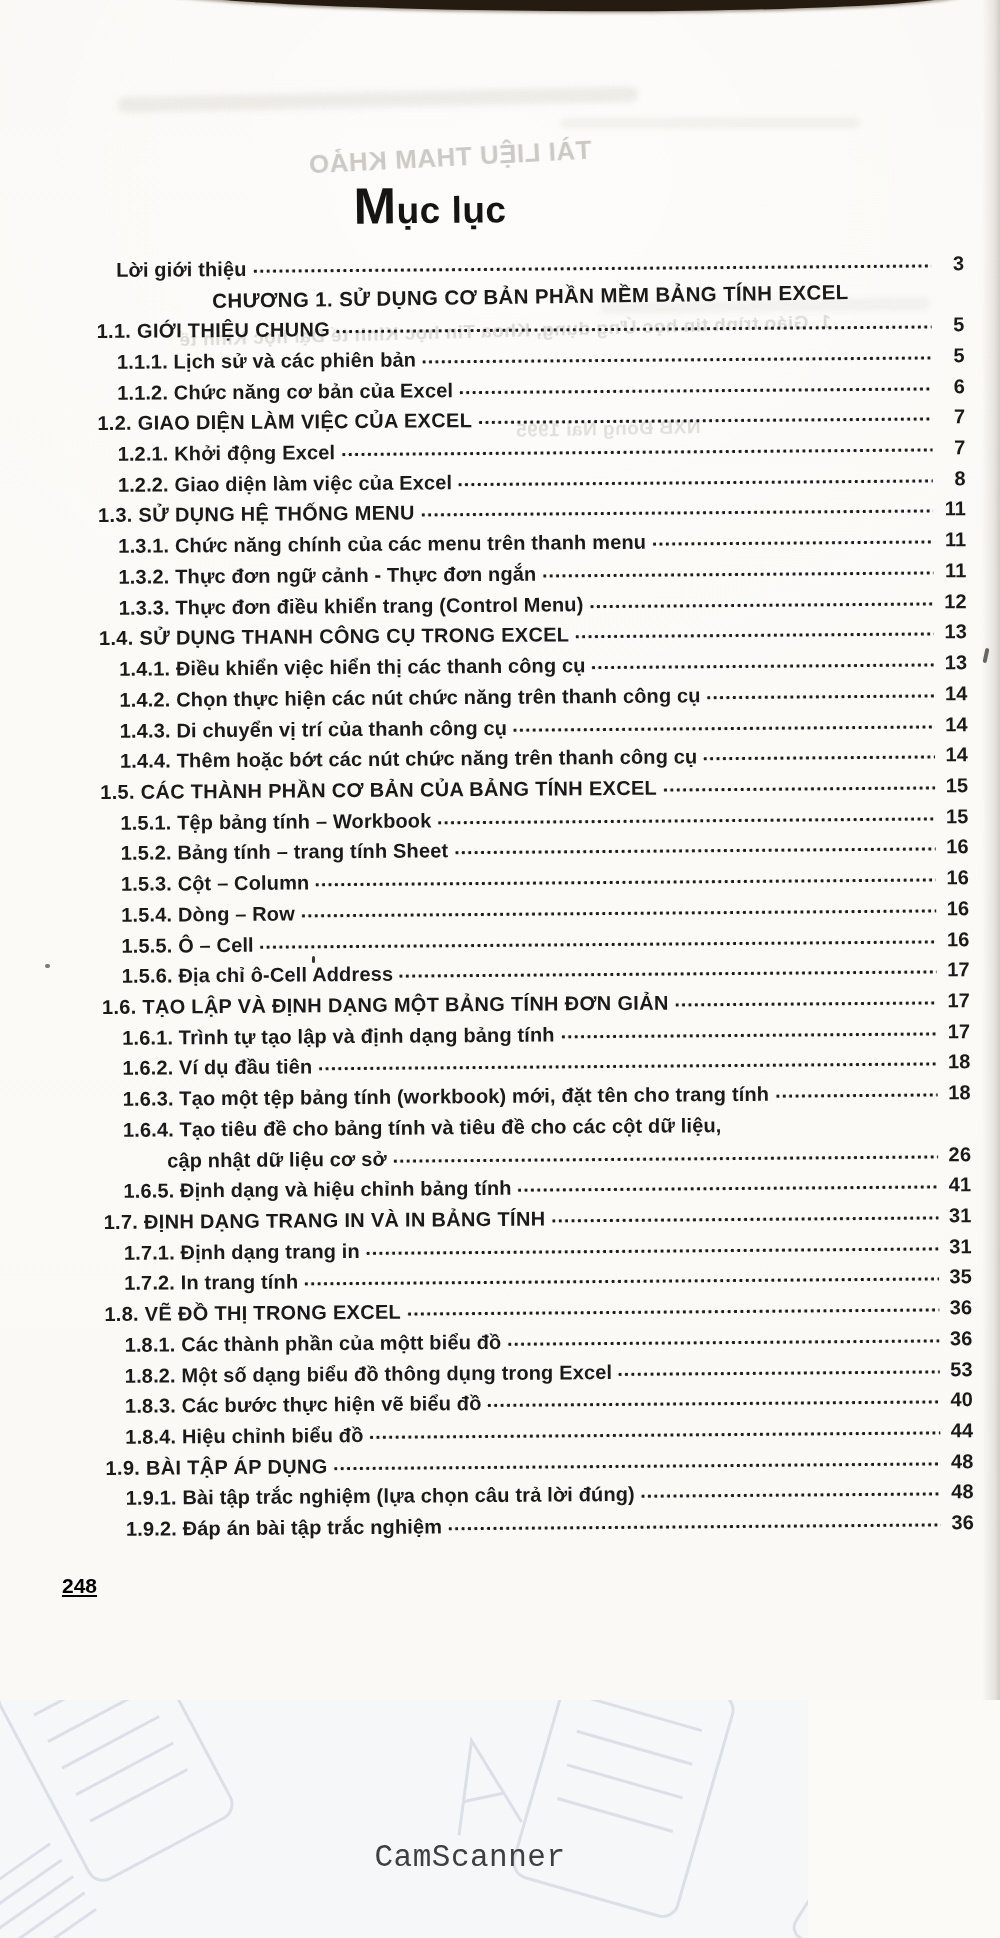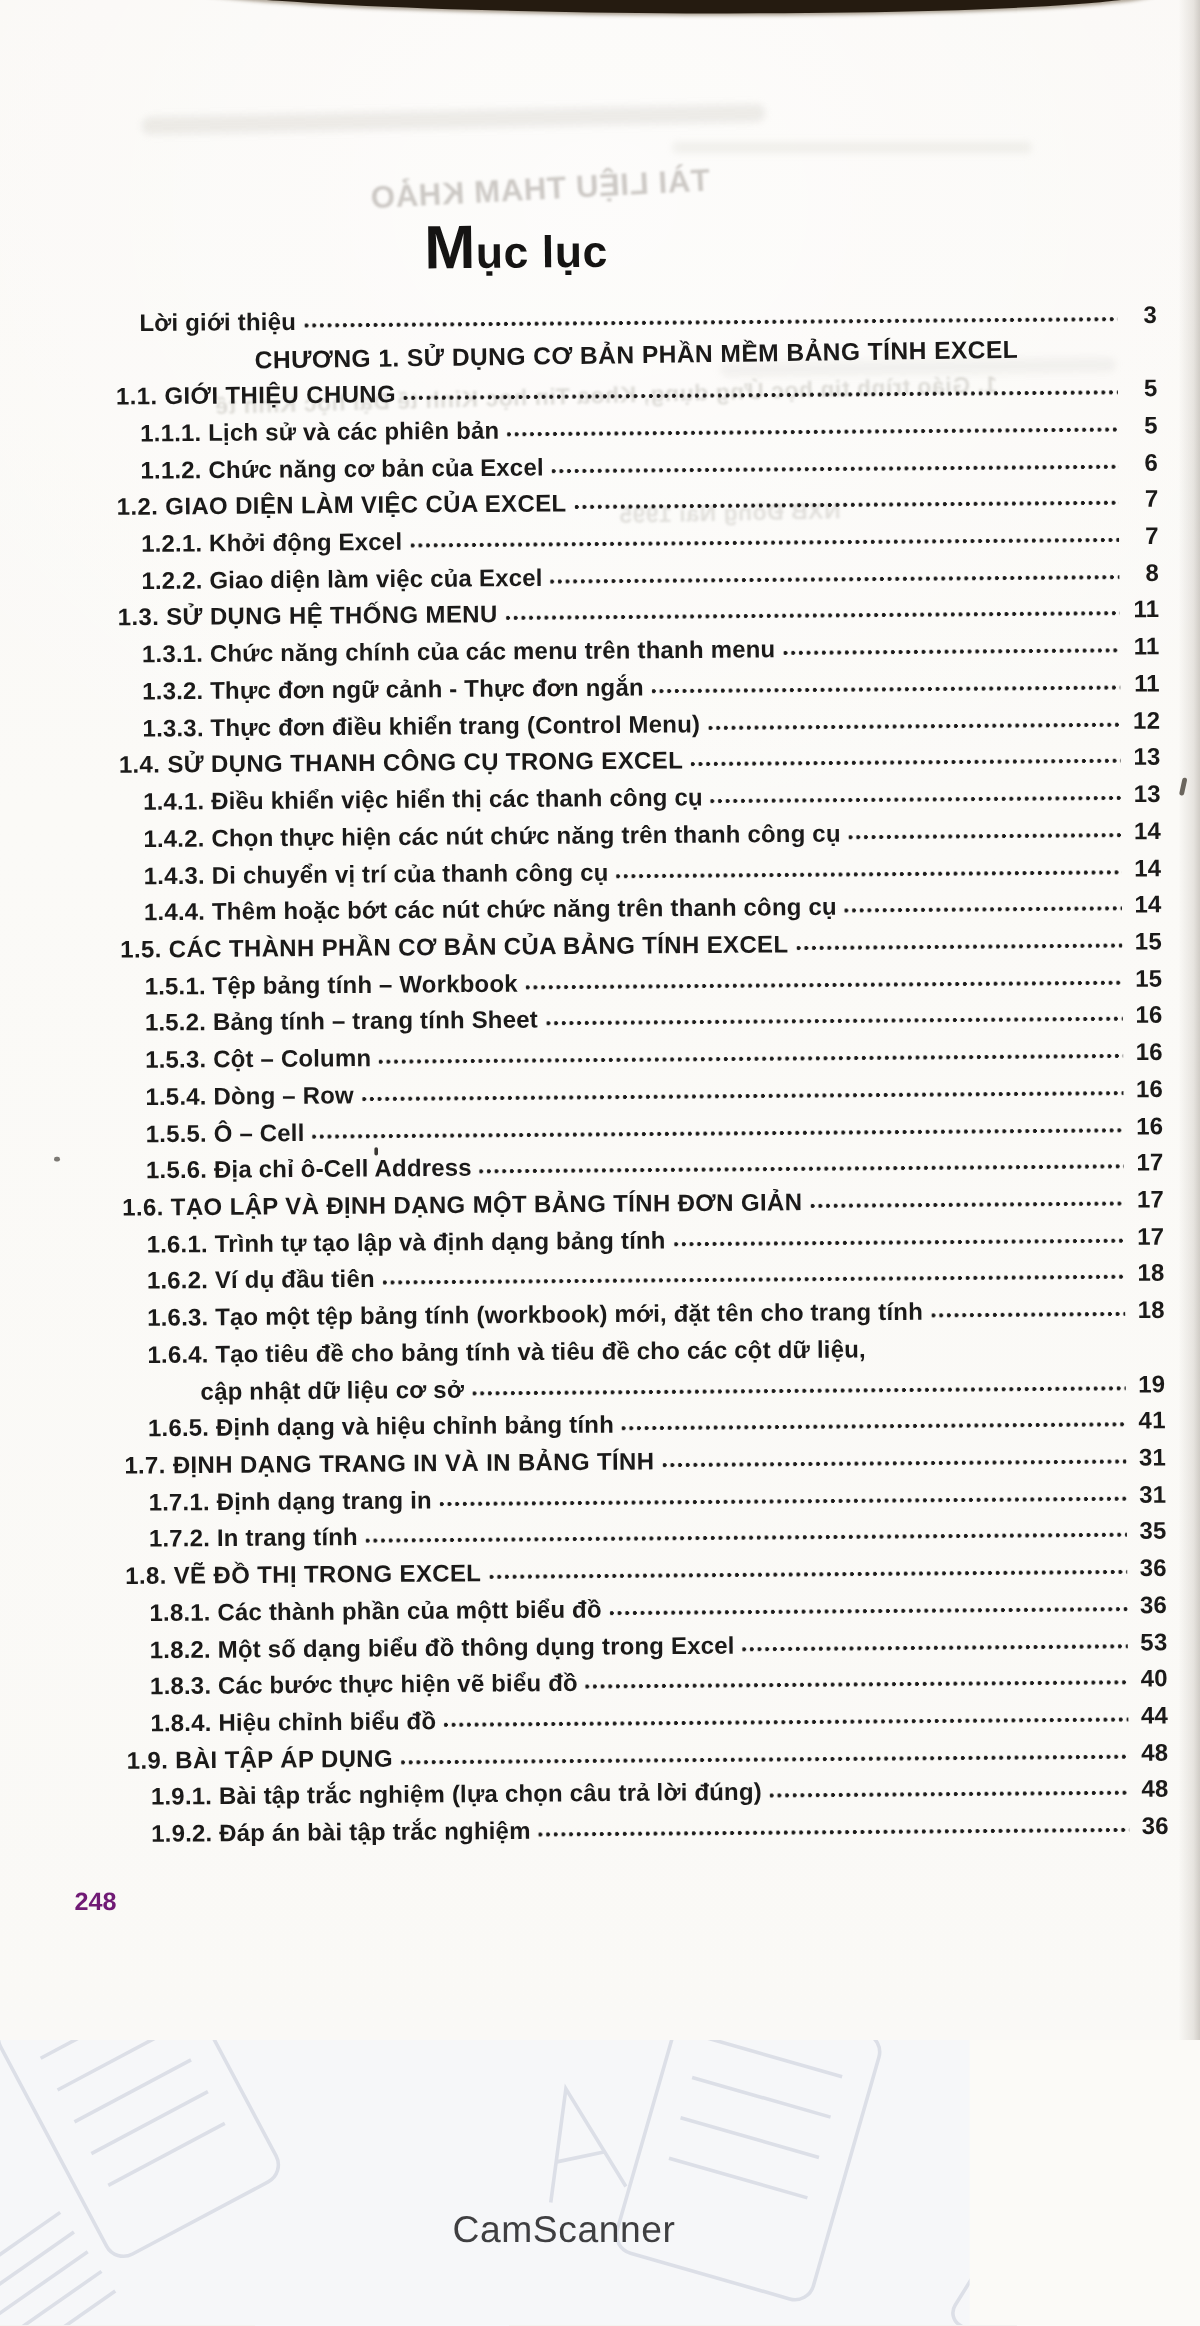--- a/index.html
+++ b/index.html
@@ -74,27 +74,27 @@
     background-image:radial-gradient(circle at 2.2px 2.5px, #1d1c1b 1.45px, rgba(0,0,0,0) 1.9px);
     background-size:6.4px 5px;background-repeat:repeat-x;
   }
   .toc-row.lvl-0 .toc-text{letter-spacing:.3px;}
   .toc-row.lvl-1{padding-left:20px;}
   .toc-row.lvl-2{padding-left:64px;}
   .toc-row.lvl-chapter{justify-content:center;font-weight:bold;font-size:20.5px;letter-spacing:.35px;transform:rotate(-.35deg);}
 
   
   .folio{
-    position:absolute;left:62px;top:1574px;font-size:21px;font-weight:600;color:#701a75;
+    position:absolute;left:62px;top:1574px;font-size:21px;font-weight:600;color:#000000;text-decoration:underline;
   }
 
   
   .cs-band{
     position:absolute;left:0;top:1700px;width:808px;height:238px;
-    background:#f6f7f9;overflow:hidden;
+    background:#f6f7f9;overflow:hidden;font-family:Liberation Mono, monospace;
   }
   .cs-doodles{position:absolute;left:0;top:0;}
   .cs-label{
     position:absolute;left:0;top:140px;width:940px;text-align:center;
     font-size:31px;color:#3f3f41;letter-spacing:.5px;font-weight:500;
   }
 </style>
 </head>
 <body>
 
@@ -257,21 +257,21 @@
     <span class="leader"></span>
     <span class="toc-page">18</span>
   </div>
       <div class="toc-row lvl-1">
     <span class="toc-text">1.6.4. Tạo tiêu đề cho bảng tính và tiêu đề cho các cột dữ liệu,</span>
 
   </div>
       <div class="toc-row lvl-2">
     <span class="toc-text">cập nhật dữ liệu cơ sở</span>
     <span class="leader"></span>
-    <span class="toc-page">19</span>
+    <span class="toc-page">26</span>
   </div>
       <div class="toc-row lvl-1">
     <span class="toc-text">1.6.5. Định dạng và hiệu chỉnh bảng tính</span>
     <span class="leader"></span>
     <span class="toc-page">41</span>
   </div>
       <div class="toc-row lvl-0">
     <span class="toc-text">1.7. ĐỊNH DẠNG TRANG IN VÀ IN BẢNG TÍNH</span>
     <span class="leader"></span>
     <span class="toc-page">31</span>

